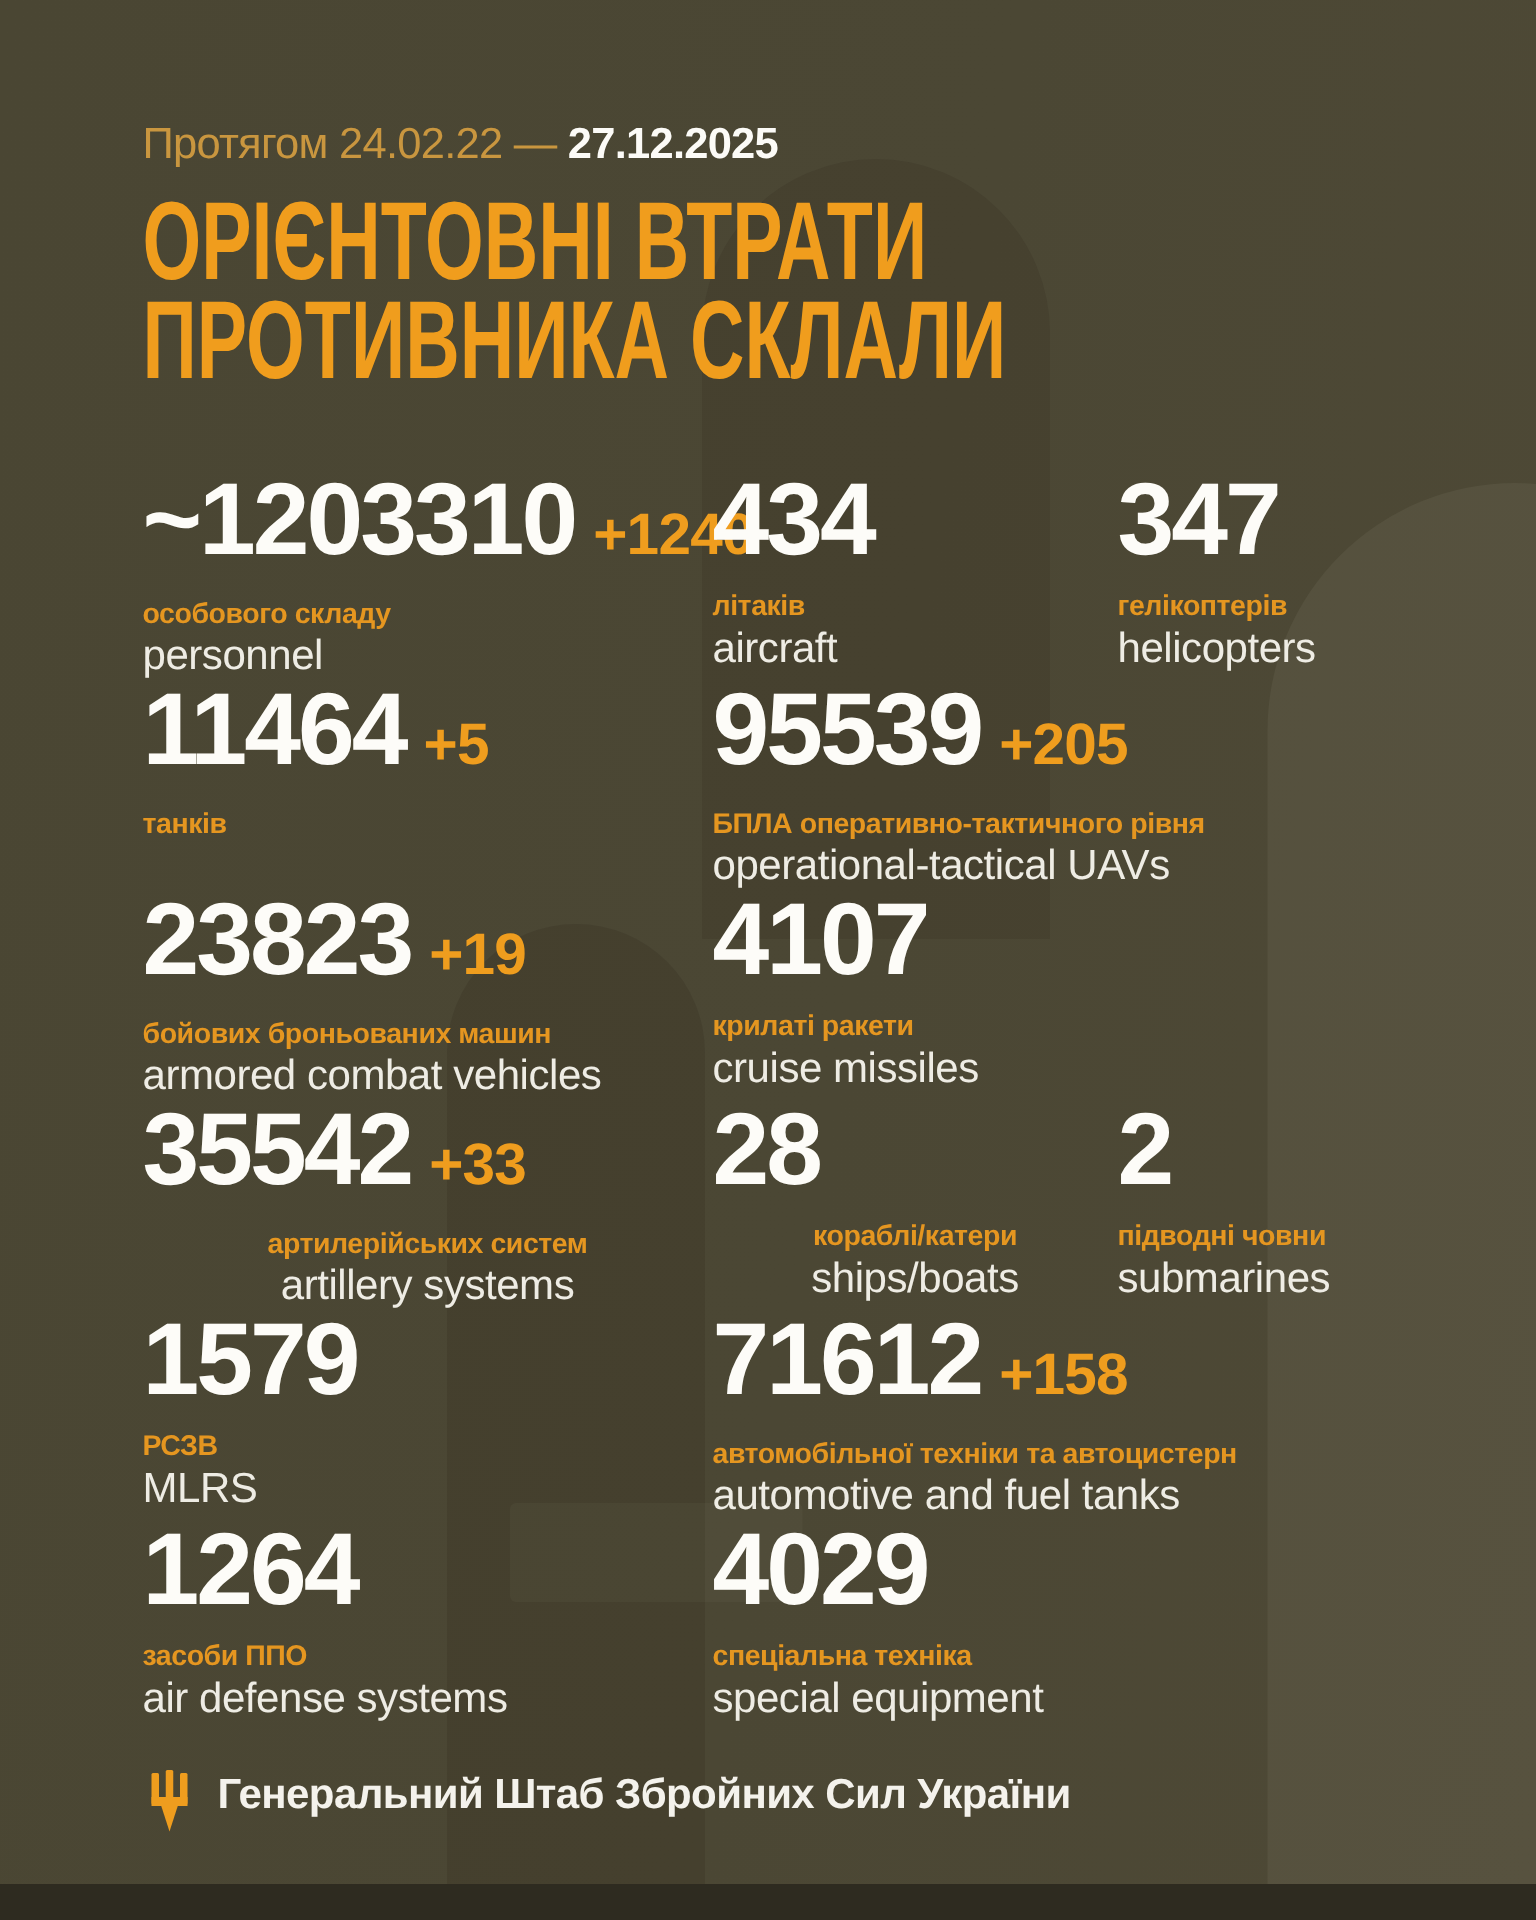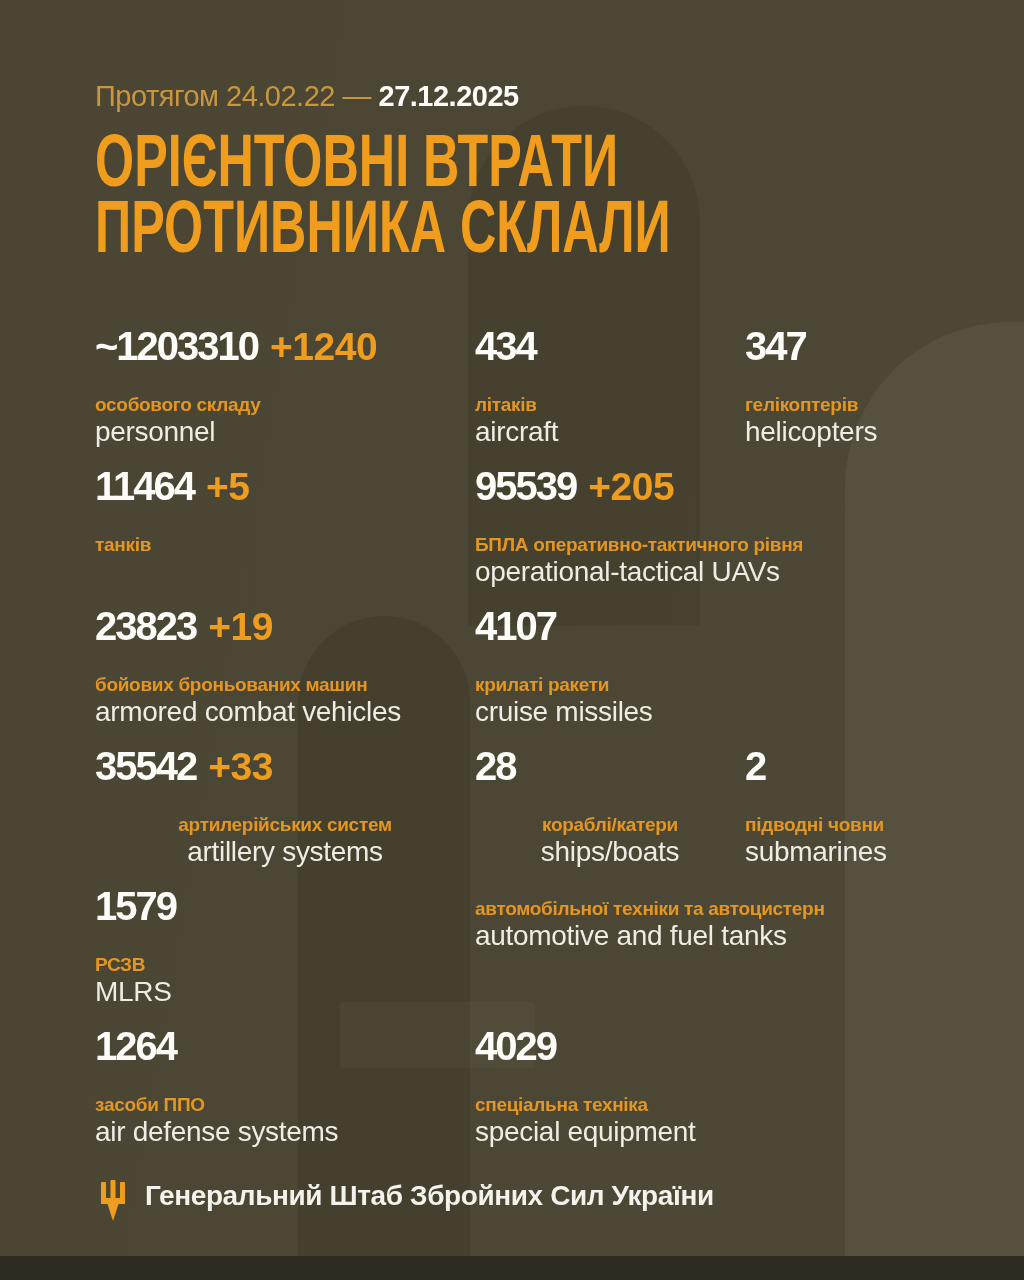--- a/index.html
+++ b/index.html
@@ -30,21 +30,21 @@
 
   #stats-grid{
     position:absolute;left:95px;top:318px;width:900px;
     display:grid;
     grid-template-columns:380px 270px 1fr;
     grid-auto-rows:140px;
   }
   .stat{overflow:visible;}
   .num-row{display:flex;align-items:baseline;}
   .num{
-    color:#fdfcf8;font-weight:700;font-size:40px;line-height:56px;
+    color:#fdfcf8;font-weight:700;font-size:68px;line-height:56px;
     letter-spacing:-2px;white-space:nowrap;
   }
   .delta{
     color:#ef9d1e;font-weight:700;font-size:39px;letter-spacing:-0.5px;
     margin-left:12px;white-space:nowrap;
   }
   .uk{
     margin-top:18px;color:#e59620;font-weight:700;font-size:19px;line-height:26px;
     letter-spacing:-0.3px;white-space:nowrap;
   }
@@ -164,20 +164,24 @@
     </div>
       <div class="stat" style="grid-area: 5 / 1;">
       <div class="num-row">
         <span class="num">1579</span>
 
       </div>
       <div class="uk">РСЗВ</div>
       <div class="en">MLRS</div>
     </div>
       <div class="stat" style="grid-area: 5 / 2;">
+      <div class="num-row">
+        <span class="num">71612</span>
+        <span class="delta">+158</span>
+      </div>
       <div class="uk">автомобільної техніки та автоцистерн</div>
       <div class="en">automotive and fuel tanks</div>
     </div>
       <div class="stat" style="grid-area: 6 / 1;">
       <div class="num-row">
         <span class="num">1264</span>
 
       </div>
       <div class="uk">засоби ППО</div>
       <div class="en">air defense systems</div>

